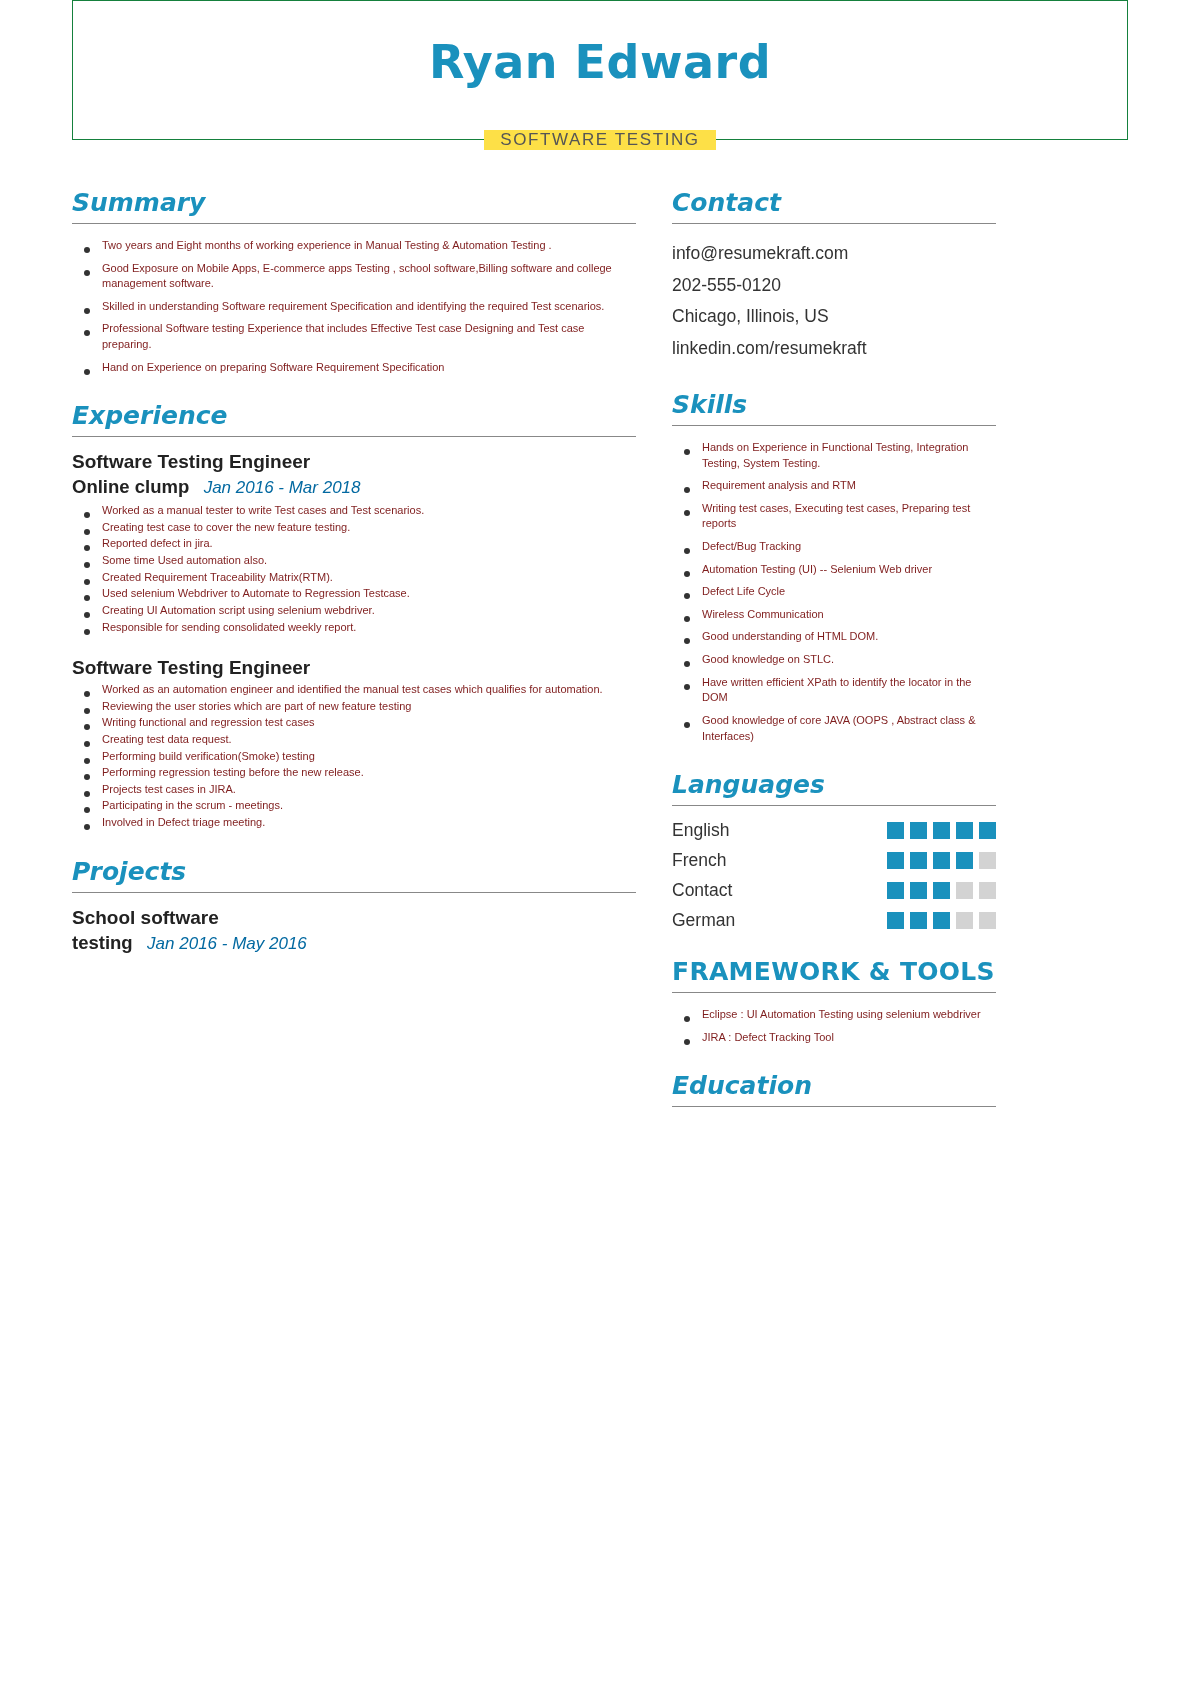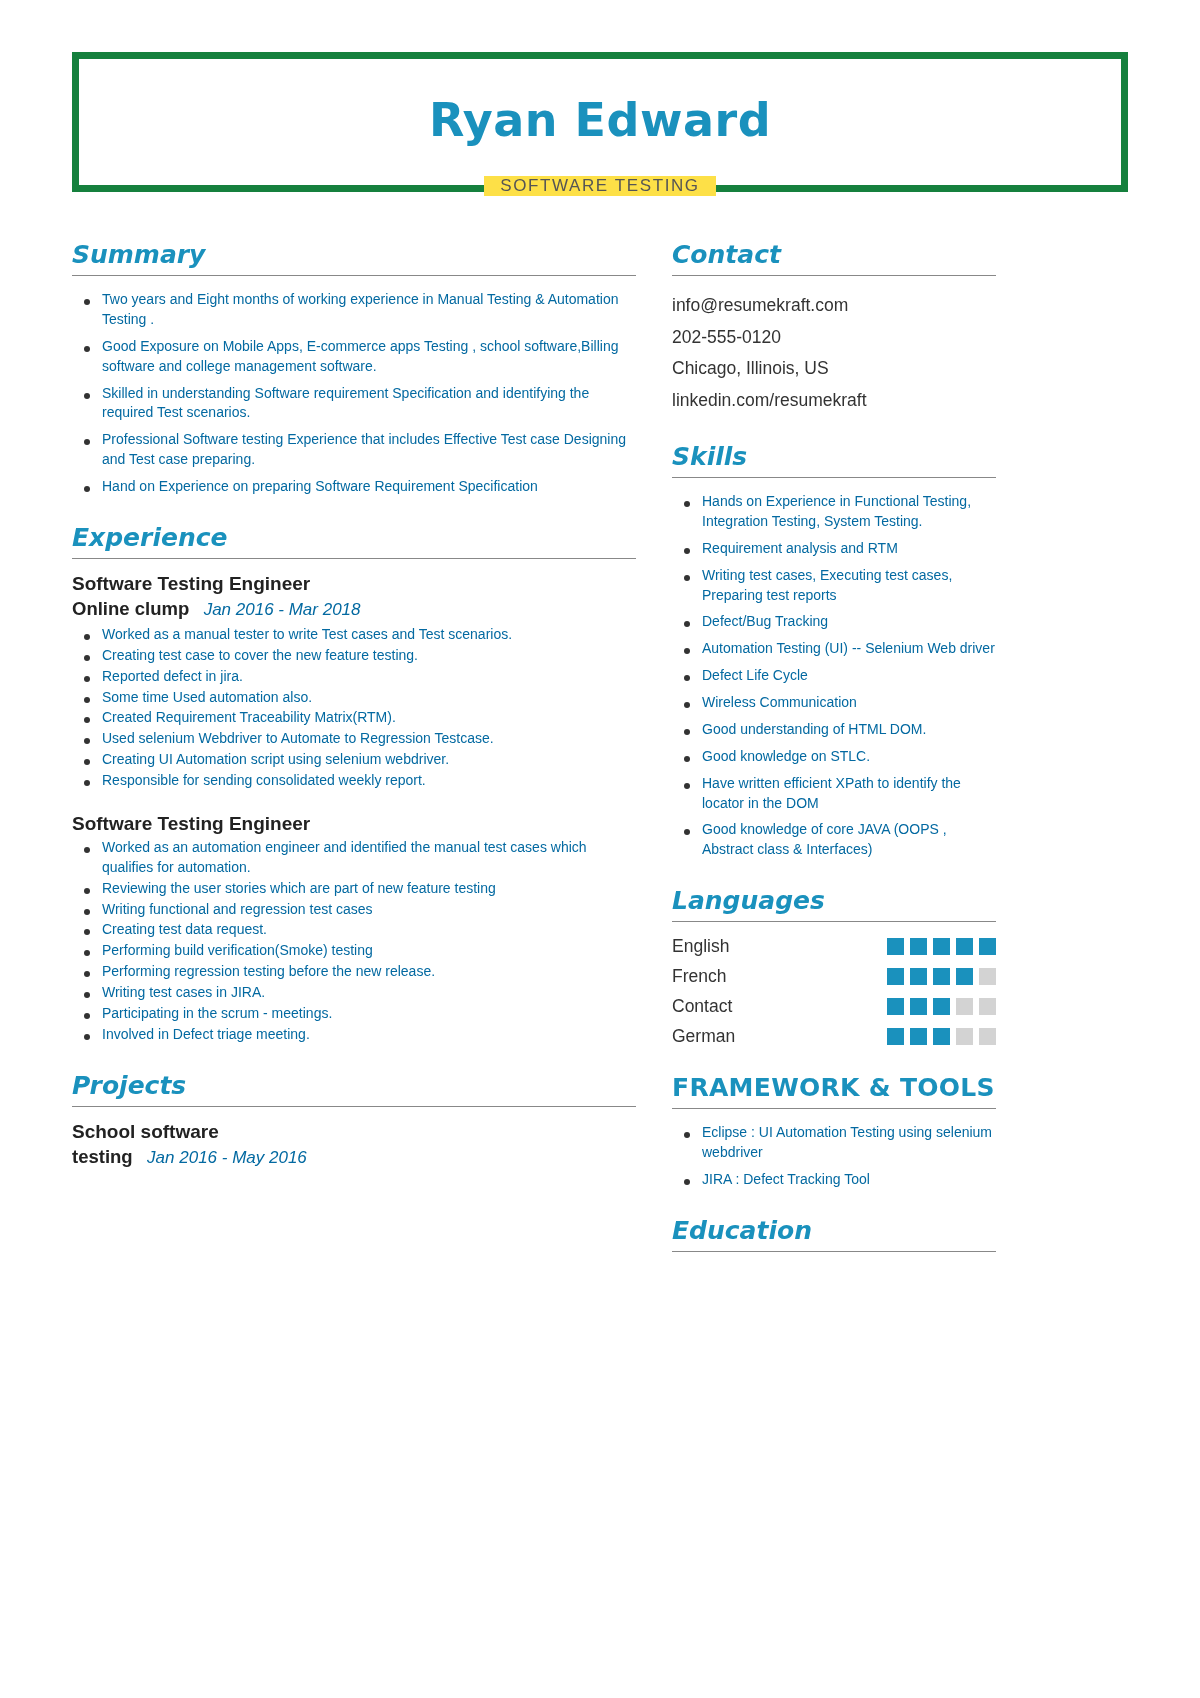--- a/index.html
+++ b/index.html
@@ -16,22 +16,21 @@
   }
   .page {
     position: relative;
     width: 1200px;
     height: 1698px;
     box-sizing: border-box;
     padding: 0 72px;
   }
   
   .header-box {
-    margin-top: 52px;
-    border: 7px solid #15803d;
+    border: 1px solid #15803d;
     height: 140px;
     position: relative;
     box-sizing: border-box;
   }
   .name {
     text-align: center;
     font-size: 46px;
     color: #1a91bd;
     font-weight: bold;
     letter-spacing: 0.5px;
@@ -85,24 +84,24 @@
     margin-bottom: 14px;
   }
   .block { margin-bottom: 26px; }
   ul.bullets {
     margin: 0;
     padding: 0 0 0 30px;
     list-style: none;
   }
   ul.bullets li {
     position: relative;
-    font-size: 14px;
+    font-size: 11px;
     line-height: 1.42;
     margin-bottom: 7px;
-    color: #0369a1;
+    color: #7f1d1d;
   }
   ul.bullets li::before {
     content: "";
     position: absolute;
     left: -18px;
     top: 9px;
     width: 6px;
     height: 6px;
     border-radius: 50%;
     background: #333333;
@@ -206,21 +205,21 @@
 
         <div class="job">
           <div class="job-title">Software Testing Engineer</div>
           <ul class="bullets tight">
             <li>Worked as an automation engineer and identified the manual test cases which qualifies for automation.</li>
             <li>Reviewing the user stories which are part of new feature testing</li>
             <li>Writing functional and regression test cases</li>
             <li>Creating test data request.</li>
             <li>Performing build verification(Smoke) testing</li>
             <li>Performing regression testing before the new release.</li>
-            <li>Writing test cases in JIRA.</li>
+            <li>Projects test cases in JIRA.</li>
             <li>Participating in the scrum - meetings.</li>
             <li>Involved in Defect triage meeting.</li>
           </ul>
         </div>
       </div>
 
       <div class="block">
         <h2 class="section">Projects</h2>
         <div class="rule"></div>
         <div class="job">

